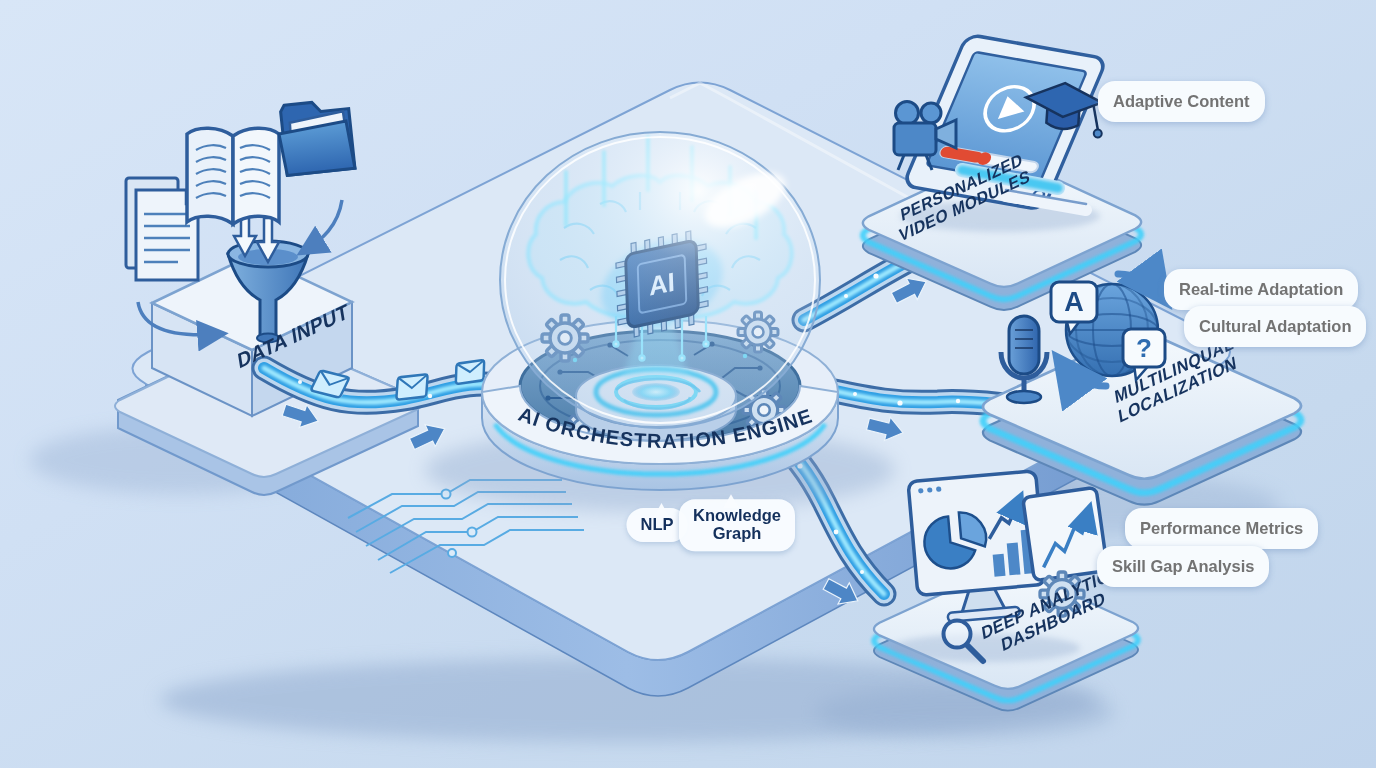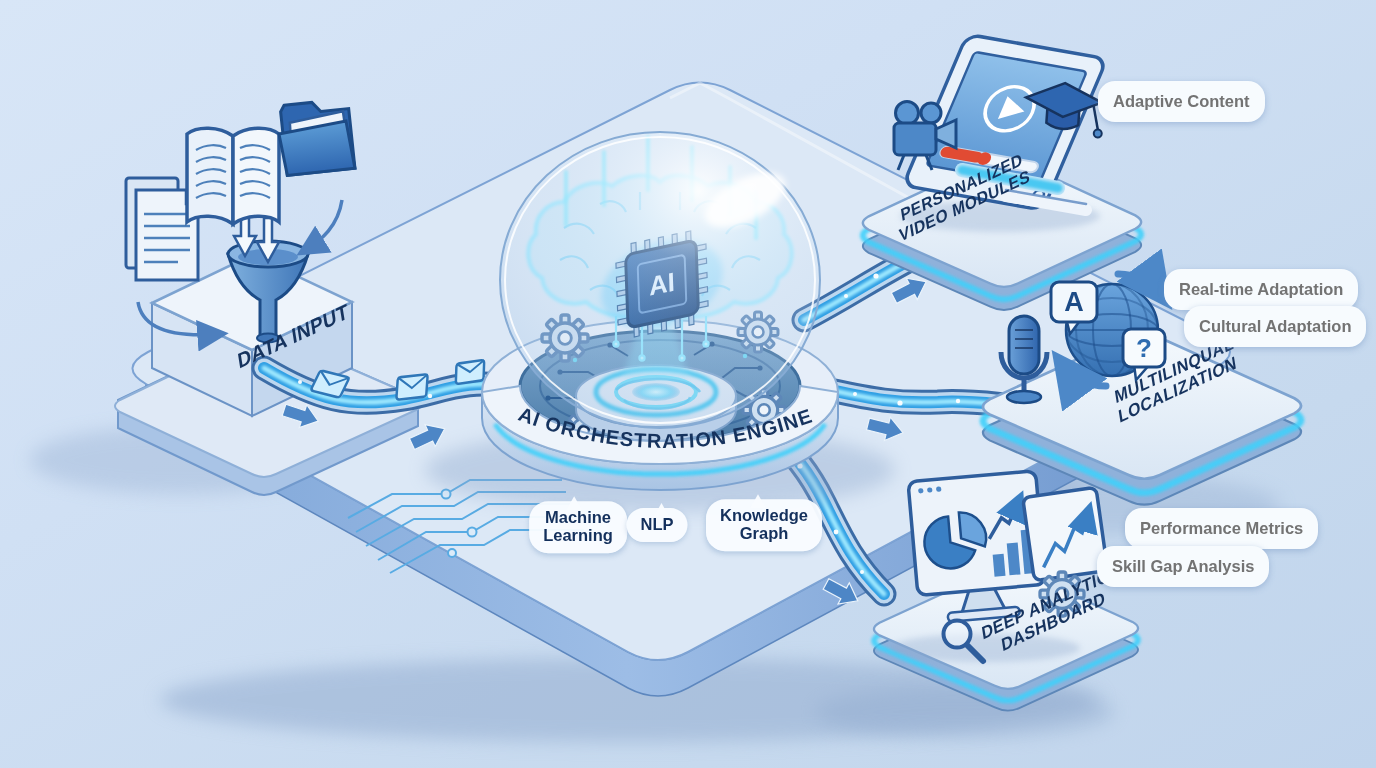--- a/index.html
+++ b/index.html
@@ -526,18 +526,16 @@
 DASHBOARD</div>
 
 <div class="callout" style="left:1098px;top:81px;">Adaptive Content</div>
 
 <div class="callout" style="left:1164px;top:269px;">Real-time Adaptation</div>
 <div class="callout" style="left:1184px;top:306px;">Cultural Adaptation</div>
 
 <div class="callout" style="left:1101px;top:508px;margin-left:24px;">Performance Metrics</div>
 <div class="callout" style="left:1097px;top:546px;">Skill Gap Analysis</div>
 
-<div class="chip" style="left:578px;top:527px;">Machine
-Learning</div>
 <div class="chip mid" style="left:657px;top:525px;">NLP</div>
-<div class="chip" style="left:764px;top:525px;">Knowledge
+<div class="chip" style="left:737px;top:525px;border-radius:16px;">Knowledge
 Graph</div>
 </div>
 
 </body></html>

